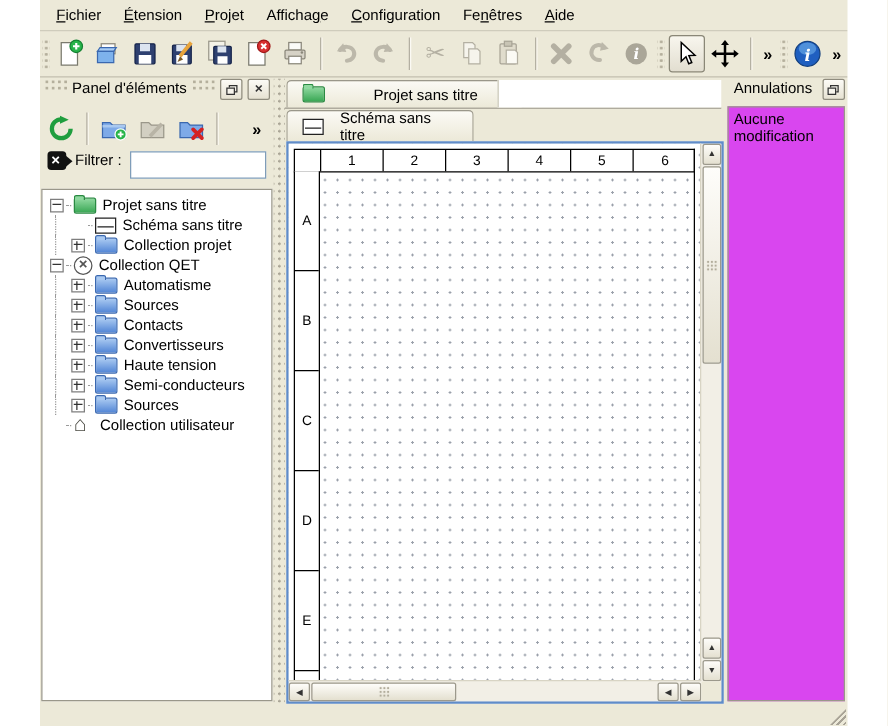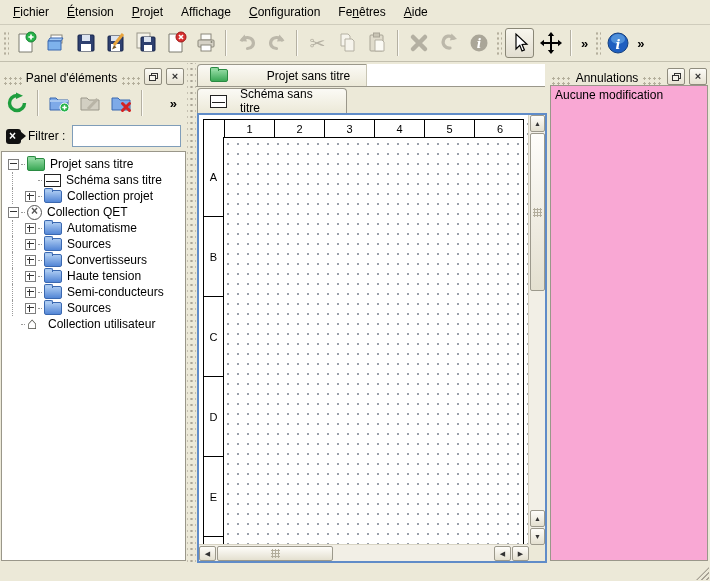--- a/index.html
+++ b/index.html
@@ -1,37 +1,37 @@
 <!DOCTYPE html>
 <html><head>
 <meta charset="utf-8">
 <style>
   html,body{margin:0;padding:0;}
-  #app{position:relative;width:710px;height:581px;background:#ECE9D8;
-       font-family:"Liberation Sans",sans-serif;font-size:12px;color:#000;overflow:hidden;}
+  #app{position:relative;width:646px;height:581px;background:#ECE9D8;
+       font-family:"Liberation Sans",sans-serif;font-size:12px;color:#000;overflow:hidden;margin-left:32px;}
 
   
   #menubar{position:absolute;left:0;top:0;right:0;height:24px;display:flex;align-items:center;
            padding-left:4px;border-bottom:1px solid #cfccbc;}
   .menu-item{padding:3px 9px;cursor:default;}
   .menu-item .u{text-decoration:underline;}
 
   
   #toolbar{position:absolute;left:0;top:25px;right:0;height:36px;display:flex;align-items:center;
            padding:0 2px;gap:3px;border-bottom:1px solid #c2bfae;}
   .handle{width:7px;height:26px;background-image:radial-gradient(circle,#b4af9c 1px,transparent 1.3px);
           background-size:4px 5px;background-position:1px 1px;}
   .sep{width:0;height:26px;border-left:1px solid #b4b0a2;border-right:1px solid #fbfaf4;margin:0 3px;}
   .tbtn{width:27px;height:28px;display:flex;align-items:center;justify-content:center;flex:none;}
   .tbtn.checked{border:1px solid #8a8777;border-radius:3px;background:linear-gradient(#f8f6ee,#e2ded0);}
   .chev{font-weight:bold;font-size:13px;padding:0 3px;cursor:default;}
   .cut-glyph{font-size:19px;color:#b4b0a2;}
 
   
-  .dock-title{height:22px;display:flex;align-items:flex-end;gap:4px;padding:0 3px;}
+  .dock-title{height:22px;display:flex;align-items:flex-start;gap:4px;padding:0 3px;}
   .tdots{flex:1;height:9px;background-image:radial-gradient(circle,#b4af9c 1px,transparent 1.3px);
          background-size:5px 5px;}
   .dock-btn{width:16px;height:15px;border:1px solid #8f8c7e;border-radius:2px;flex:none;
             background:linear-gradient(#fcfbf6,#e6e2d2);display:flex;align-items:center;justify-content:center;
             font-size:11px;line-height:11px;font-weight:bold;color:#333;position:relative;}
   .restore-glyph{position:relative;width:9px;height:8px;}
   .restore-glyph::before{content:"";position:absolute;right:0;top:0;width:5px;height:4px;border:1px solid #333;}
   .restore-glyph::after{content:"";position:absolute;left:0;bottom:0;width:5px;height:4px;border:1px solid #333;background:#f6f4ec;}
 
   #left-dock{position:absolute;left:0;top:63px;width:187px;bottom:19px;}
@@ -39,21 +39,21 @@
              background-image:radial-gradient(circle,#aaa596 1px,transparent 1.3px);
              background-size:5px 6px;background-position:2px 3px;}
   #splitter2{position:absolute;left:545px;width:3px;top:63px;bottom:19px;}
   #right-dock{position:absolute;left:548px;right:0;top:63px;bottom:19px;}
 
   
   #panel-toolbar{height:36px;display:flex;align-items:center;padding:0 3px;gap:3px;}
   .pbtn{width:28px;height:30px;display:flex;align-items:center;justify-content:center;flex:none;}
 
   
-  #filter-row{height:30px;display:flex;align-items:center;padding:0 6px;gap:7px;}
+  #filter-row{height:30px;display:flex;align-items:flex-start;padding:0 6px;gap:7px;}
   .clear-icon{position:relative;width:15px;height:15px;background:#111;border-radius:3px;flex:none;}
   .clear-icon::before{content:"";position:absolute;right:-5px;top:2.5px;border-left:6px solid #111;
                       border-top:5px solid transparent;border-bottom:5px solid transparent;}
   .clear-icon::after{content:"\00d7";position:absolute;left:3px;top:0px;color:#fff;font-weight:bold;font-size:12px;}
   #filter-input{flex:1;height:20px;border:1px solid #7F9DB9;background:#fff;font-family:inherit;font-size:12px;padding:0 3px;min-width:0;}
 
   
   #tree-body{position:absolute;left:1px;right:1px;top:88px;bottom:1px;background:#fff;
              border:1px solid #9a978a;overflow:hidden;padding-top:4px;}
   .tree-row{display:flex;align-items:center;height:16px;padding-left:4px;white-space:nowrap;}
@@ -120,21 +120,21 @@
   #vs-up2{bottom:18px;right:0;}
   #vs-down{bottom:0;right:0;}
   #hs-left{left:0;bottom:0;}
   #hs-thumb{left:18px;bottom:0;width:116px;height:15px;}
   #hs-left2{right:18px;bottom:0;}
   #hs-right{right:0;bottom:0;}
   .grip-dots{width:9px;height:9px;background-image:radial-gradient(circle,#b2ad9c 1px,transparent 1.2px);
              background-size:3px 3px;}
 
   
-  #undo-body{position:absolute;left:2px;right:2px;top:22px;bottom:1px;background:#f9a8d4;border:1px solid #9a978a;}
+  #undo-body{position:absolute;left:2px;right:2px;top:22px;bottom:1px;background:#d946ef;border:1px solid #9a978a;}
   .undo-item{padding:2px 4px;height:15px;}
 
   
   #statusbar{position:absolute;left:0;right:0;bottom:0;height:19px;}
   #resize-grip{position:absolute;right:1px;bottom:1px;width:13px;height:13px;
       background:repeating-linear-gradient(135deg,transparent 0 2px,#a8a396 2px 3.5px);
       clip-path:polygon(100% 0,100% 100%,0 100%);}
 </style>
 </head>
 <body>
@@ -375,20 +375,27 @@
           <span class="exp exp-plus"></span>
           <span class="conn"></span>
           <span class="ticon i-folder-blue"></span>
           <span class="tlabel">Sources</span>
         </div>
         <div class="tree-row">
           <span class="indent lvl1"></span>
           <span class="exp exp-plus"></span>
           <span class="conn"></span>
           <span class="ticon i-folder-blue"></span>
+          <span class="tlabel">Contacts</span>
+        </div>
+        <div class="tree-row">
+          <span class="indent lvl1"></span>
+          <span class="exp exp-plus"></span>
+          <span class="conn"></span>
+          <span class="ticon i-folder-blue"></span>
           <span class="tlabel">Convertisseurs</span>
         </div>
         <div class="tree-row">
           <span class="indent lvl1"></span>
           <span class="exp exp-plus"></span>
           <span class="conn"></span>
           <span class="ticon i-folder-blue"></span>
           <span class="tlabel">Haute tension</span>
         </div>
         <div class="tree-row">

